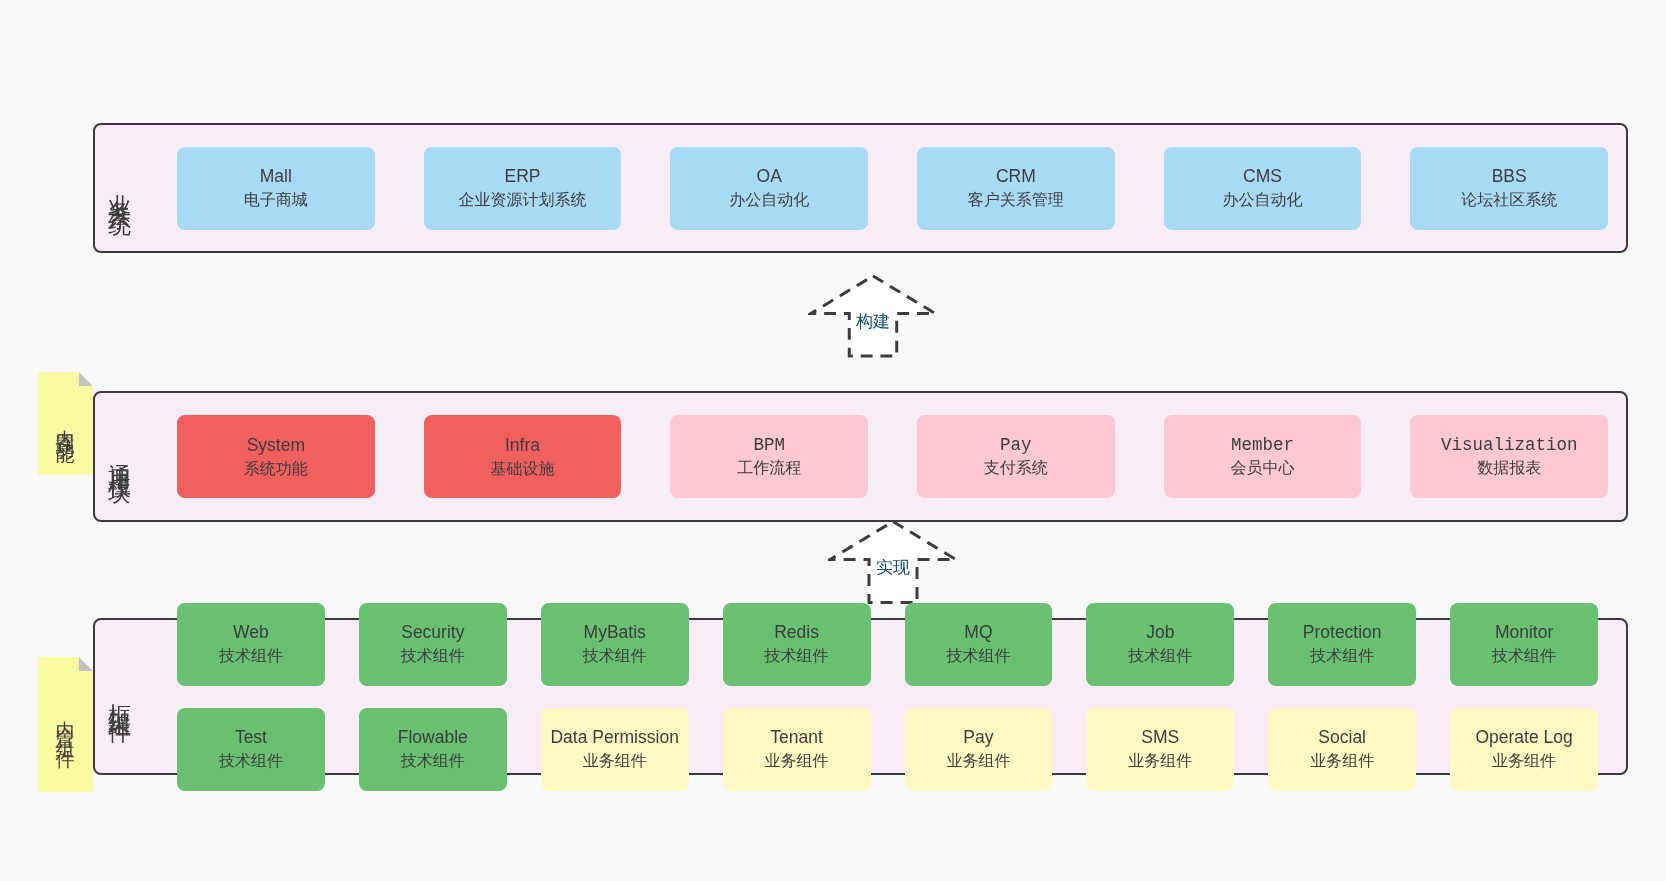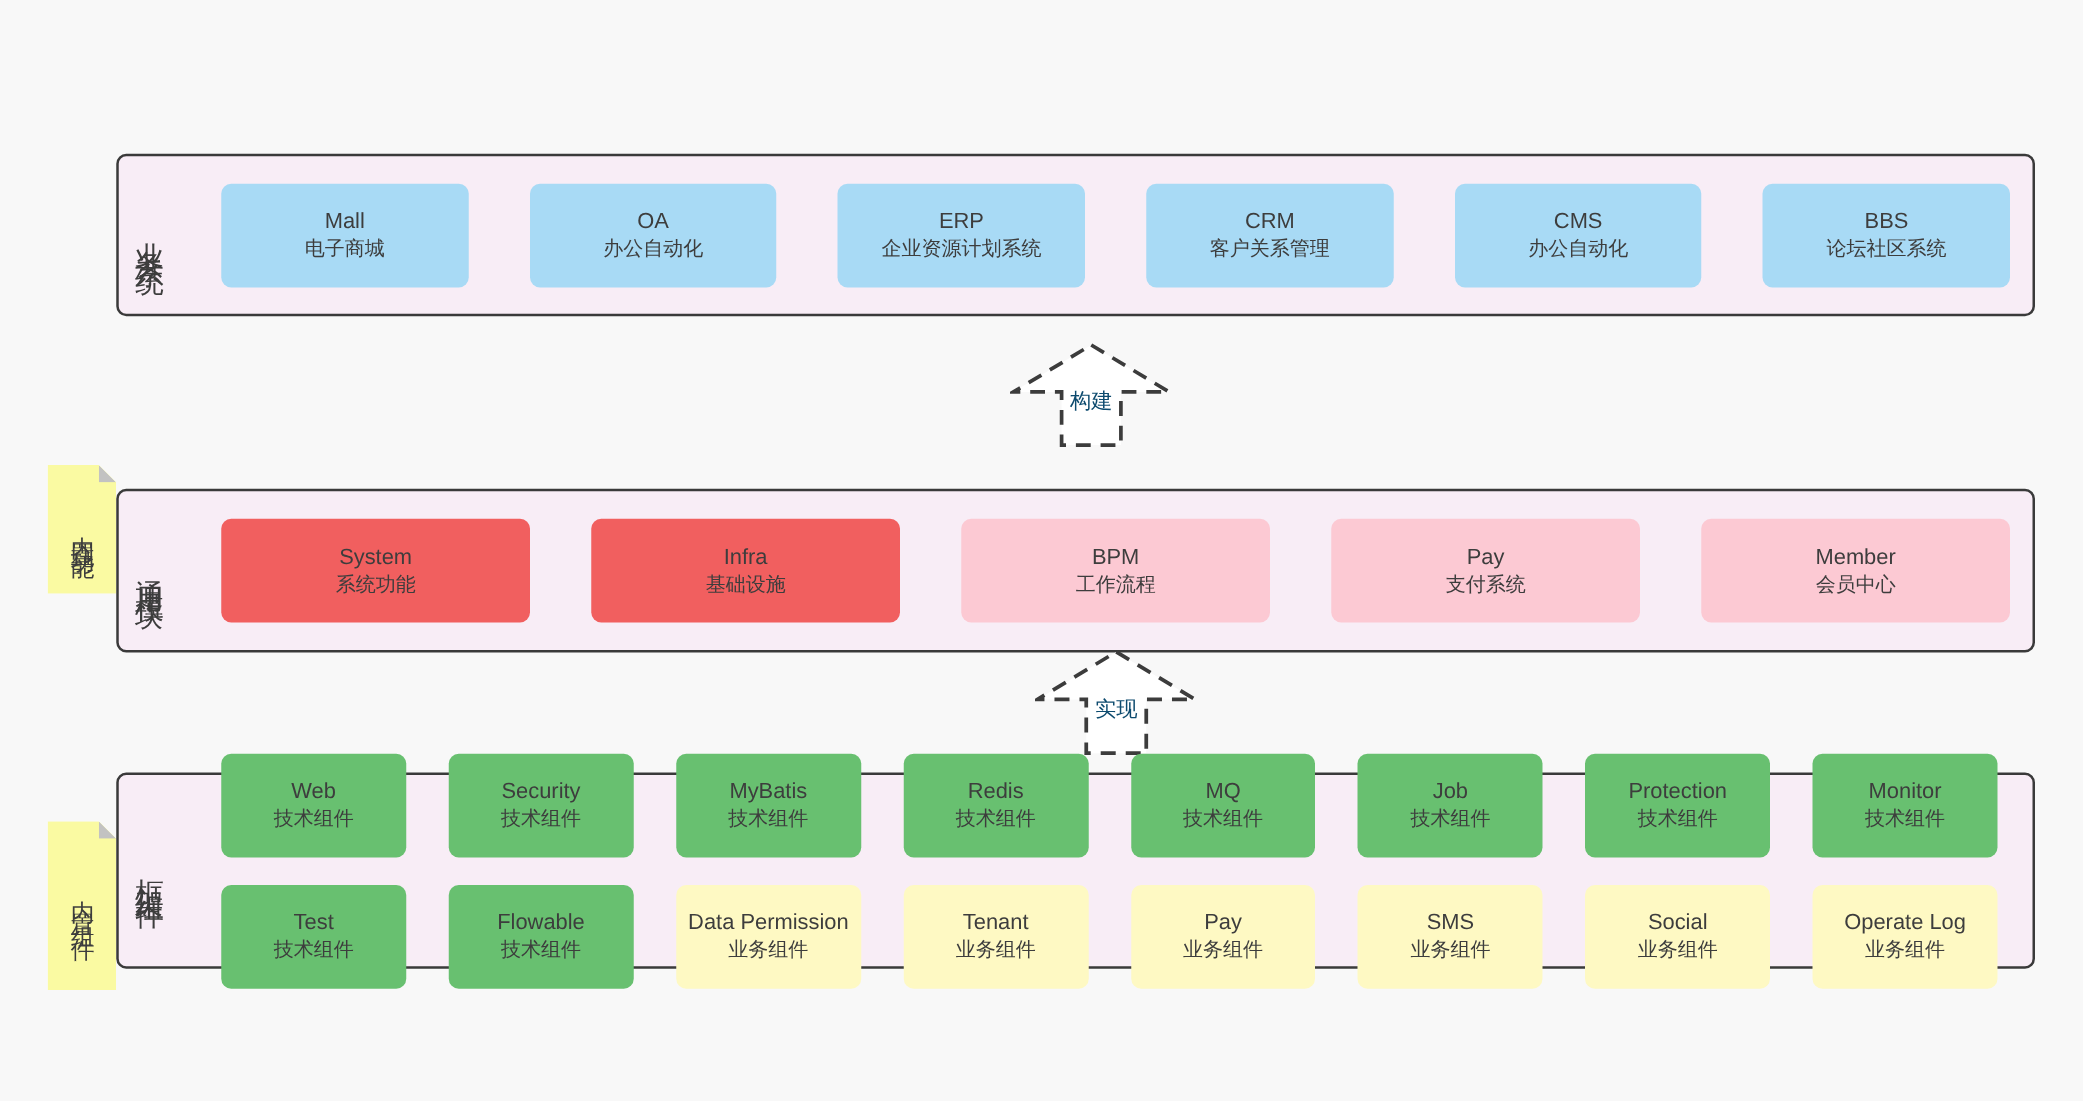--- a/index.html
+++ b/index.html
@@ -28,21 +28,21 @@
     flex:1;border-radius:8px;display:flex;flex-direction:column;
     justify-content:center;align-items:center;text-align:center;
     line-height:1.42;padding:4px 6px;box-sizing:border-box;
   }
   .band-top .box,.band-mid .box{height:83px;}
   .row8 .box{height:83px;}
   .box .en{font-size:17.5px;}
   .box .zh{font-size:16px;}
   .b-blue{background:#a8daf5;}
   .b-red{background:#f15f5f;}
-  .b-pink{background:#fcc9d3;}
+  .b-pink{background:#fcc9d3;font-family:Liberation Mono, monospace;}
   .b-green{background:#68c070;}
   .b-lgreen{background:#fef9c3;}
   .note{
     position:absolute;left:38px;width:55px;background:#fafaa2;
     z-index:0;display:flex;align-items:center;justify-content:center;
     clip-path:polygon(0 0,calc(100% - 14px) 0,100% 14px,100% 100%,0 100%);
     box-sizing:border-box;
   }
   .note-1{top:372px;height:103px;}
   .note-2{top:657px;height:135px;}
@@ -82,26 +82,26 @@
   </div>
 
   <div class="band band-top">
     <div class="band-label">业务系统</div>
     <div class="band-content row6">
       <div class="box b-blue">
         <div class="en">Mall</div>
         <div class="zh">电子商城</div>
       </div>
       <div class="box b-blue">
+        <div class="en">ERP</div>
+        <div class="zh">企业资源计划系统</div>
+      </div>
+      <div class="box b-blue">
         <div class="en">OA</div>
         <div class="zh">办公自动化</div>
-      </div>
-      <div class="box b-blue">
-        <div class="en">ERP</div>
-        <div class="zh">企业资源计划系统</div>
       </div>
       <div class="box b-blue">
         <div class="en">CRM</div>
         <div class="zh">客户关系管理</div>
       </div>
       <div class="box b-blue">
         <div class="en">CMS</div>
         <div class="zh">办公自动化</div>
       </div>
       <div class="box b-blue">
@@ -134,20 +134,24 @@
         <div class="zh">工作流程</div>
       </div>
       <div class="box b-pink">
         <div class="en">Pay</div>
         <div class="zh">支付系统</div>
       </div>
       <div class="box b-pink">
         <div class="en">Member</div>
         <div class="zh">会员中心</div>
       </div>
+      <div class="box b-pink">
+        <div class="en">Visualization</div>
+        <div class="zh">数据报表</div>
+      </div>
     </div>
   </div>
 
   <div class="arrow arrow-2">
     <svg viewBox="0 0 130 85">
       <polygon class="arrow-shape" points="65,2 128,40 89,40 89,83 41,83 41,40 2,40"></polygon>
     </svg>
     <span class="arrow-label">实现</span>
   </div>
 

